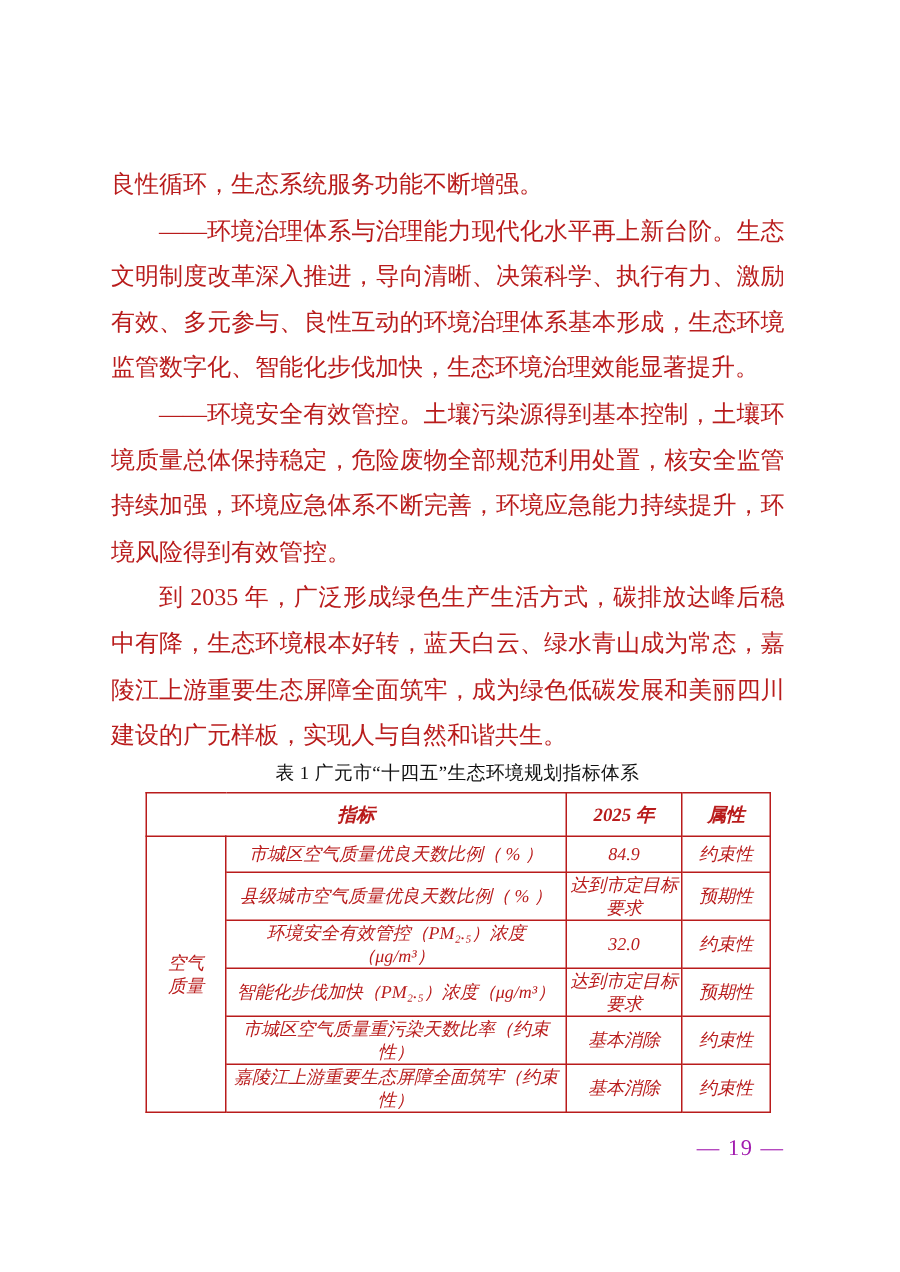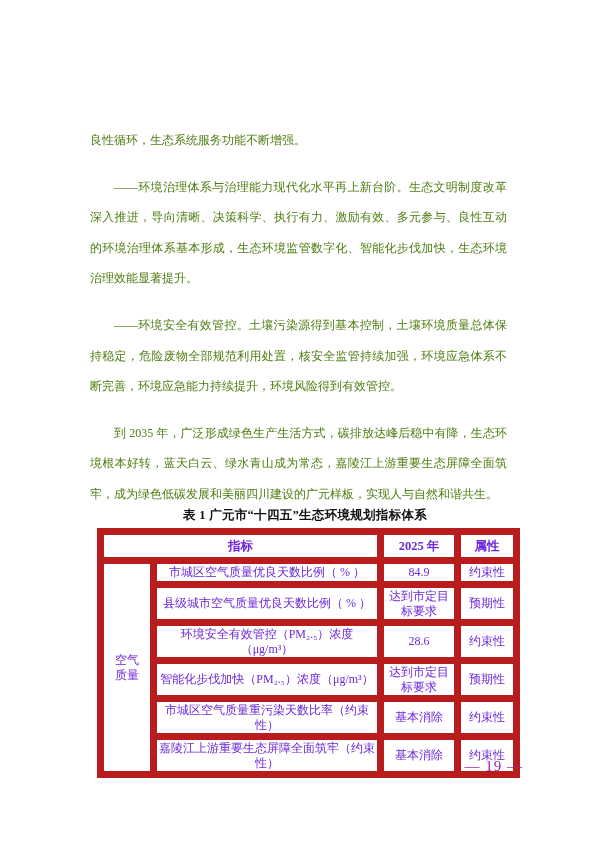--- a/index.html
+++ b/index.html
@@ -2,34 +2,34 @@
 <html><head>
 <meta charset="utf-8">
 <style>
   html,body { margin:0; padding:0; background:#ffffff; }
   .page {
     position:relative; width:600px; height:848px; background:#ffffff;
     font-family:"Liberation Serif", serif; overflow:hidden;
   }
   .content { position:absolute; left:74px; top:109px; width:449px; }
   .content p {
-    margin:16px; font-size:12px; line-height:30.6px; color:#4d7c0f;
+    margin:0; font-size:16px; line-height:30.6px; color:#b91c1c;
     text-align:justify; word-break:normal; overflow-wrap:normal;
   }
   .content p + p { text-indent:2em; }
 
   .table-block { position:absolute; left:97px; top:508px; width:416px; }
   .table-title {
-    text-align:center; font-size:12.5px; font-weight:bold; color:#101010;
+    text-align:center; font-size:12.5px; font-weight:normal; color:#101010;
     letter-spacing:0.3px; margin:0 0 5px 0; line-height:15px;
   }
   table.indicators { border-collapse:collapse; width:416px; table-layout:fixed; }
   .c-group { width:53px; } .c-ind { width:227px; } .c-year { width:77px; } .c-attr { width:59px; }
   table.indicators th, table.indicators td {
-    border:7px solid #b91c1c; color:#6d28d9; vertical-align:middle;
+    border:1px solid #b91c1c; color:#b91c1c; vertical-align:middle;font-style:italic;
   }
   table.indicators th { font-size:12.5px; font-weight:bold; text-align:center; padding:2px; }
   table.indicators td { font-size:12px; line-height:14.5px; padding:1px 2px; text-align:center;margin-top:32px; }
   td.ind { text-align:left; padding:1px 2px 1px 6px; white-space:pre-line; font-size:11.5px; }
   td.group { white-space:pre-line; line-height:17px; font-size:12px; }
   tr.h-row { height:29px; }
   tr.r1, tr.r3 { height:24px; }
   tr.r2, tr.r4 { height:32px; }
   tr.r5, tr.r6 { height:30px; }
 
@@ -74,21 +74,21 @@
           <td class="val">84.9</td>
           <td class="attr">约束性</td>
         </tr>
         <tr class="r2">
           <td class="ind">县级城市空气质量优良天数比例（ % ）</td>
           <td class="val">达到市定目标要求</td>
           <td class="attr">预期性</td>
         </tr>
         <tr class="r3">
           <td class="ind">环境安全有效管控（PM₂.₅）浓度（μg/m³）</td>
-          <td class="val">28.6</td>
+          <td class="val">32.0</td>
           <td class="attr">约束性</td>
         </tr>
         <tr class="r4">
           <td class="ind">智能化步伐加快（PM₂.₅）浓度（μg/m³）</td>
           <td class="val">达到市定目标要求</td>
           <td class="attr">预期性</td>
         </tr>
         <tr class="r5">
           <td class="ind">市城区空气质量重污染天数比率（约束
 性）</td>

